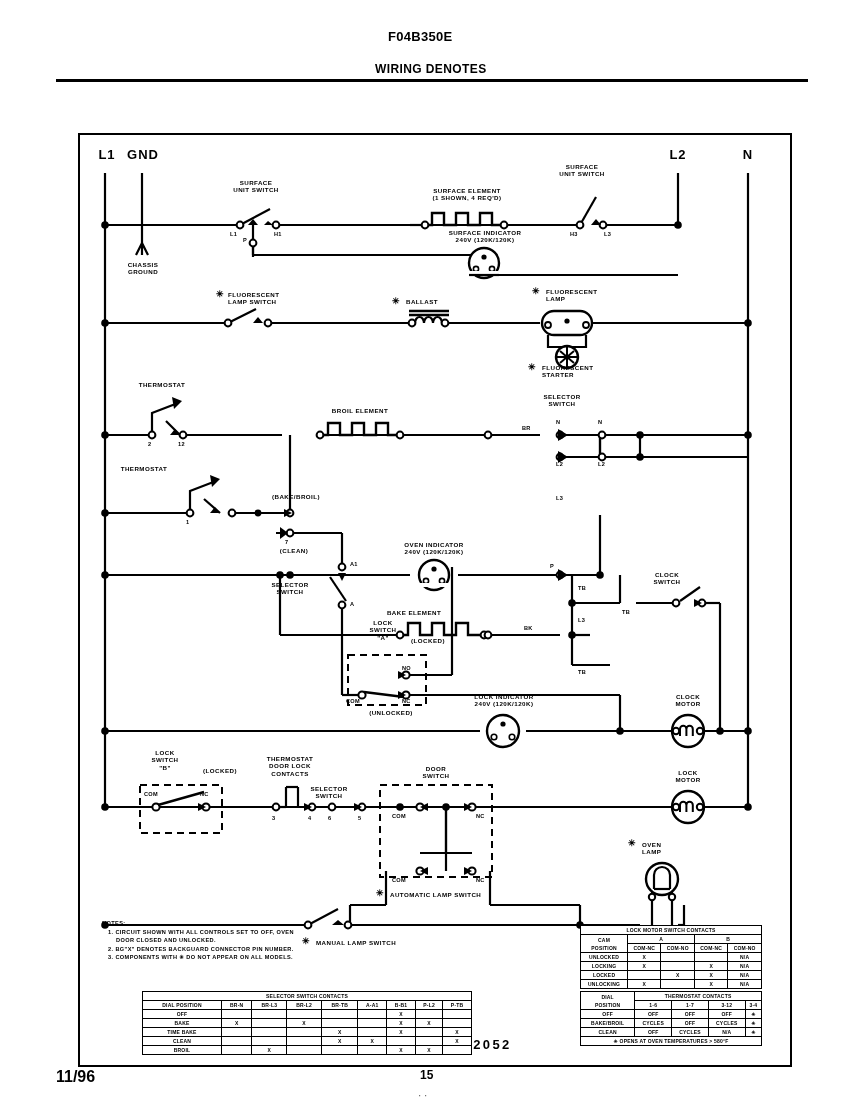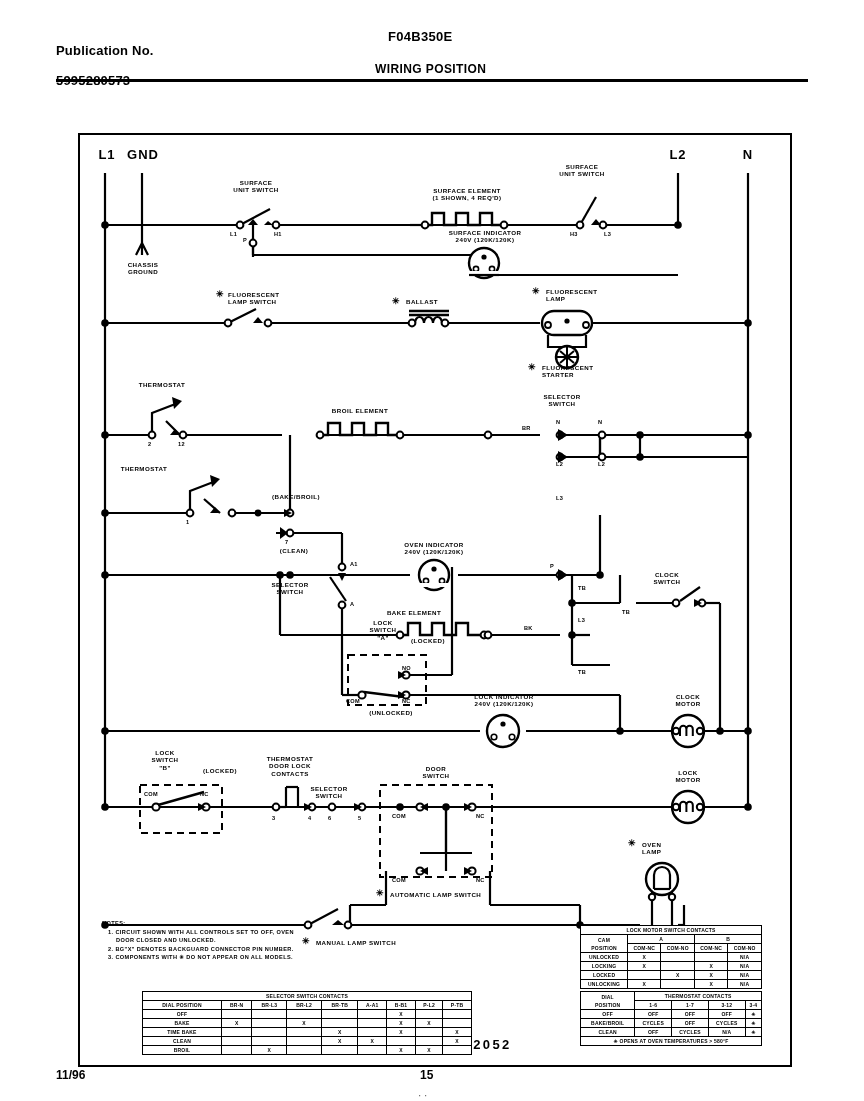--- a/index.html
+++ b/index.html
@@ -3,21 +3,21 @@
 <meta charset="utf-8">
 <style>
   html,body{margin:0;padding:0;background:#fff;}
   body{width:864px;height:1101px;position:relative;font-family:"Liberation Sans",sans-serif;color:#000;overflow:hidden;}
   .pg{position:absolute;left:0;top:0;width:864px;height:1101px;}
   
   .hdr-pub{position:absolute;left:56px;top:28px;font-size:13px;font-weight:bold;line-height:15px;white-space:pre-line;letter-spacing:.2px;}
   .hdr-model{position:absolute;left:388px;top:29px;font-size:13px;font-weight:bold;letter-spacing:.3px;}
   .hdr-wd{position:absolute;left:375px;top:62px;font-size:12px;font-weight:bold;letter-spacing:.4px;}
   .hdr-rule{position:absolute;left:56px;top:79px;width:752px;height:3px;background:#000;}
-  .ftr-date{position:absolute;left:56px;top:1068px;font-size:12px;font-weight:bold;}
+  .ftr-date{position:absolute;left:56px;top:1068px;font-size:16px;font-weight:bold;}
   .ftr-page{position:absolute;left:420px;top:1068px;font-size:12px;font-weight:bold;}
   .ftr-dots{position:absolute;left:418px;top:1090px;font-size:10px;color:#555;}
   
   .frame{position:absolute;left:78px;top:133px;width:710px;height:930px;border:2px solid #000;background:#fff;}
   svg.wire{position:absolute;left:0;top:0;width:710px;height:930px;}
   .lbl{position:absolute;font-size:6.2px;font-weight:bold;line-height:7.4px;letter-spacing:.45px;text-align:center;white-space:pre-line;}
   .lbl-l{text-align:left;}
   .big{font-size:13px;font-weight:bold;letter-spacing:1px;}
   .pin{position:absolute;font-size:5.6px;font-weight:bold;letter-spacing:.3px;}
   .ast{position:absolute;font-size:9px;font-weight:bold;line-height:9px;}
@@ -32,26 +32,22 @@
   .tblsel{left:62px;top:856px;width:330px;}
   .tbllock{left:500px;top:790px;width:182px;}
   .tblther{left:500px;top:856px;width:182px;}
   .serial{position:absolute;left:345px;top:902px;font-size:13px;font-weight:bold;letter-spacing:2.4px;font-family:"Liberation Sans",sans-serif;}
 </style>
 </head>
 <body>
 
 <div class="pg">
 
-  <div class="hdr-pub">
-    <span>Publication No.</span><br>
-    <span>5995280573</span>
-  </div>
   <div class="hdr-model">F04B350E</div>
-  <div class="hdr-wd">WIRING POSITION</div>
+  <div class="hdr-wd">WIRING DENOTES</div>
   <div class="hdr-rule"></div>
 
   <div class="ftr-date">11/96</div>
   <div class="ftr-page">15</div>
   <div class="ftr-dots">· ·</div>
 
   <div class="frame">
 
     <svg class="wire" viewBox="0 0 710 930">
       <g stroke="#000" fill="none" stroke-width="2.2">

